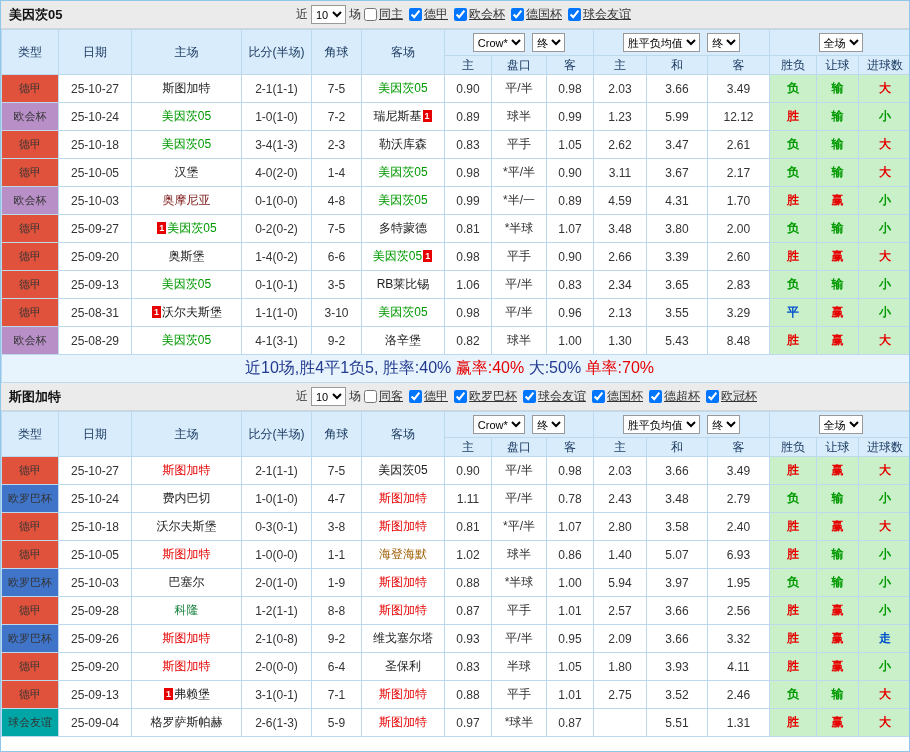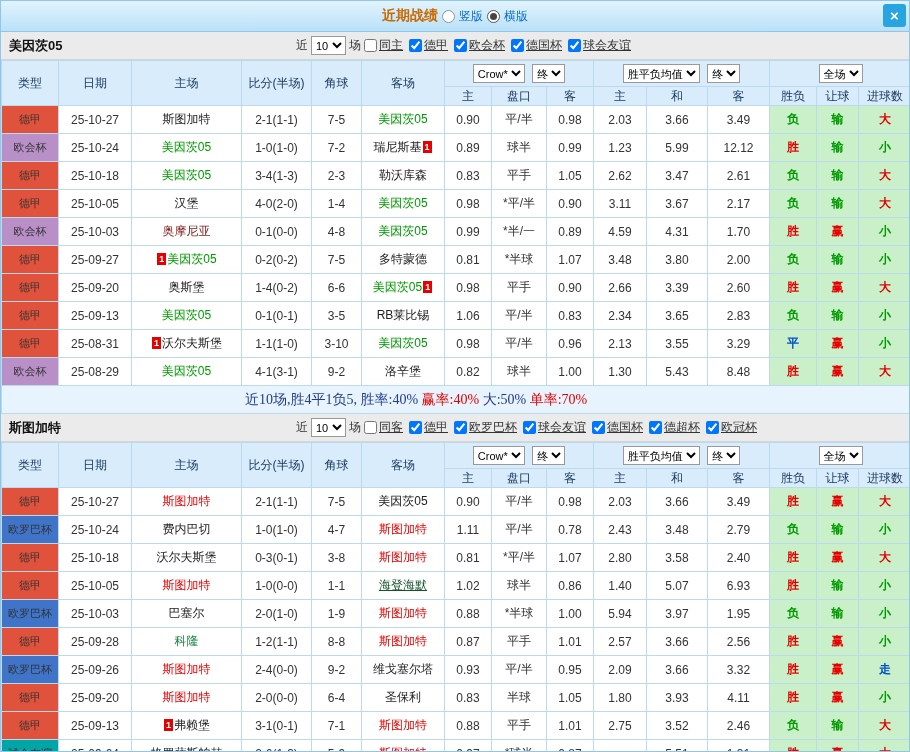--- a/index.html
+++ b/index.html
@@ -25,39 +25,29 @@
   .grid th,.grid td{border:1px solid #bcd9ee;text-align:center;padding:0;white-space:nowrap;overflow:hidden;}
   .grid thead th{background:#d8ecfb;color:#17365e;font-weight:normal;height:25px;}
   .grid thead tr.sub th{height:18px;}
   .grid tbody td{height:27px;color:#333;}
   td.type{color:#fff;font-size:11px;}
   td.date{color:#35425a;}
   td.score{color:#e60000;}
   td.num{color:#222a3a;}
   td.blue{color:#1536c8;}
   td.res{background:#c9f0c9;font-weight:bold;}
-  td.sumcell{background:#e7f4fd;height:25px;text-align:left;padding-left:243px;font-size:14px;font-family:Liberation Serif, serif;}
+  td.sumcell{background:#e7f4fd;height:25px;text-align:left;padding-left:243px;font-size:16px;}
   .b1{display:inline-block;background:#e60000;color:#fff;font-size:9px;line-height:12px;width:9px;height:12px;margin:0 1px;font-weight:bold;vertical-align:1px;}
   .ctl select{margin:0 2px;}
 </style>
 </head>
 <body>
 
 <div class="window">
 
-  <div class="topbar">
-    <span class="title">近期战绩</span>
-    <span class="radio-group" id="radios">
-        <span class="radio"></span>
-        <span class="rlabel">竖版</span>
-        <span class="radio sel"></span>
-        <span class="rlabel">横版</span>
-      </span>
-    <div class="close-btn">×</div>
-  </div>
 
   <div class="secbar">
     <span class="teamname">美因茨05</span>
     <span class="filters" id="filters0">
         <span>近</span>
         <select><option>10</option></select>
         <span>场</span>
         <label>
           <input type="checkbox" style="">
           <span>同主</span>
@@ -446,21 +436,21 @@
           <td class="res" style="color: rgb(230, 0, 0);">胜</td>
           <td class="res" style="color: rgb(230, 0, 0);">赢</td>
           <td class="res" style="color: rgb(230, 0, 0);">大</td>
         </tr>
         <tr>
           <td class="type" style="background: rgb(224, 82, 60);">德甲</td>
           <td class="date">25-10-05</td>
           <td><span style="color: rgb(230, 0, 0);">斯图加特</span></td>
           <td class="score">1-0(0-0)</td>
           <td>1-1</td>
-          <td><span style="color: #14532d; text-decoration: underline;">海登海默</span></td>
+          <td><span style="color: #a16207;">海登海默</span></td>
           <td class="num">1.02</td>
           <td>球半</td>
           <td class="num">0.86</td>
           <td class="blue">1.40</td>
           <td class="blue">5.07</td>
           <td class="blue">6.93</td>
           <td class="res" style="color: rgb(230, 0, 0);">胜</td>
           <td class="res" style="color: rgb(0, 153, 0);">输</td>
           <td class="res" style="color: rgb(0, 153, 0);">小</td>
         </tr>
@@ -495,21 +485,21 @@
           <td class="blue">3.66</td>
           <td class="blue">2.56</td>
           <td class="res" style="color: rgb(230, 0, 0);">胜</td>
           <td class="res" style="color: rgb(230, 0, 0);">赢</td>
           <td class="res" style="color: rgb(0, 153, 0);">小</td>
         </tr>
         <tr>
           <td class="type" style="background: rgb(63, 116, 201);">欧罗巴杯</td>
           <td class="date">25-09-26</td>
           <td><span style="color: rgb(230, 0, 0);">斯图加特</span></td>
-          <td class="score">2-4(0-0)</td>
+          <td class="score">2-1(0-8)</td>
           <td>9-2</td>
           <td><span style="color: rgb(34, 34, 34);">维戈塞尔塔</span></td>
           <td class="num">0.93</td>
           <td>平/半</td>
           <td class="num">0.95</td>
           <td class="blue">2.09</td>
           <td class="blue">3.66</td>
           <td class="blue">3.32</td>
           <td class="res" style="color: rgb(230, 0, 0);">胜</td>
           <td class="res" style="color: rgb(230, 0, 0);">赢</td>

